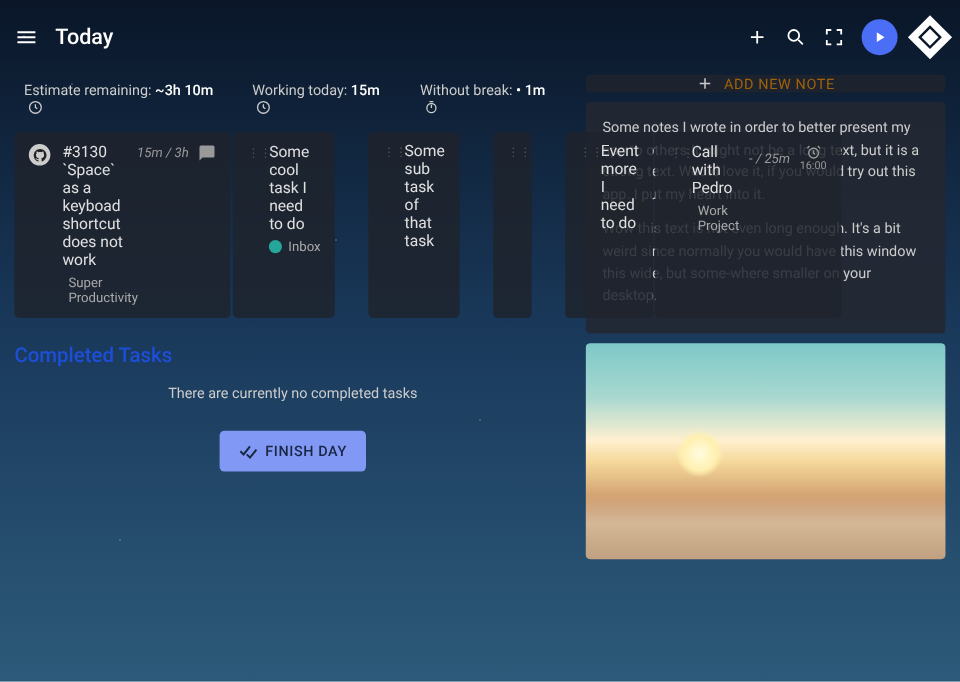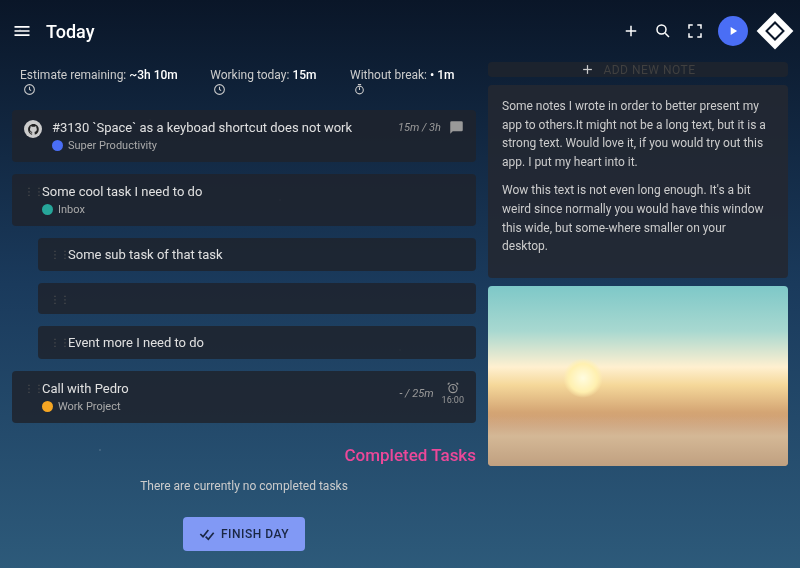--- a/index.html
+++ b/index.html
@@ -10,39 +10,39 @@
 .topbar-right{margin-left:auto;display:flex;align-items:center;gap:14px}
 .icon-btn{cursor:pointer;display:flex;align-items:center;justify-content:center}
 .play-btn{width:30px;height:30px;border-radius:50%;background:#4a6ef5;display:flex;align-items:center;justify-content:center;cursor:pointer}
 .diamond-btn{width:26px;height:26px;transform:rotate(45deg);background:#fff;cursor:pointer;position:relative}
 .diamond-btn::after{content:"";position:absolute;inset:6px;border:2px solid #0a1628}
 .main{display:flex;padding:0 12px 12px;gap:12px;height:calc(100% - 50px);position:relative;z-index:2}
 .left{flex:1;min-width:0}
 .stats{display:flex;gap:20px;font-size:12px;color:#ccc;padding:6px 8px 14px}
 .stats .val{color:#fff;font-weight:500}
 .stats svg{vertical-align:middle;margin-left:3px}
-.task-list{display:flex;flex-direction:column;gap:12px}
+.task-list{display:flex;gap:2px}
 .task{background:rgba(30,35,45,0.85);border-radius:4px;padding:10px 12px;display:flex;align-items:flex-start;gap:10px;position:relative}
 .task.sub{margin-left:26px;padding:9px 12px}
 .gh-icon{width:18px;height:18px;border-radius:50%;background:#ccc;display:flex;align-items:center;justify-content:center}
 .drag-handle{width:8px;color:#555;font-size:10px;cursor:grab;flex-shrink:0;margin-top:2px}
 .task-body{flex:1;min-width:0}
 .task-title{font-size:13px;color:#e0e0e0}
 .task-tag{display:flex;align-items:center;gap:5px;margin-top:4px;font-size:11px;color:#aaa}
 .tag-dot{width:11px;height:11px;border-radius:50%}
 .tag-dot.blue{background:#4a6ef5}
 .tag-dot.teal{background:#26a69a}
 .tag-dot.orange{background:#f5a623}
 .task-meta{display:flex;align-items:center;gap:8px;font-size:11px;color:#999;font-style:italic}
 .alarm{display:flex;flex-direction:column;align-items:center;font-size:9px;color:#999;font-style:normal}
-.section-title{text-align:right;font-size:17px;font-weight:500;color:#ec4899;margin:22px 0 14px}
+.section-title{text-align:left;font-size:17px;font-weight:500;color:#1d4ed8;margin:22px 0 14px}
 .empty-msg{text-align:center;font-size:12px;color:#ccc;margin-bottom:24px}
 .finish-btn{display:flex;align-items:center;gap:6px;margin:0 auto;background:#8199f5;color:#1a2744;border:none;padding:9px 16px;border-radius:4px;font-size:12px;font-weight:500;cursor:pointer;letter-spacing:0.5px}
 .right{width:300px;display:flex;flex-direction:column;gap:8px;overflow-y:auto}
-.add-note{background:rgba(30,35,45,0.9);border-radius:4px;text-align:center;font-size:12px;color:#404040;cursor:pointer;display:flex;align-items:center;justify-content:center;gap:8px;letter-spacing:0.5px}
+.add-note{background:rgba(30,35,45,0.9);border-radius:4px;text-align:center;font-size:12px;color:#a16207;cursor:pointer;display:flex;align-items:center;justify-content:center;gap:8px;letter-spacing:0.5px}
 .note{background:rgba(35,40,50,0.9);border-radius:4px;padding:12px 14px;font-size:12px;color:#ccc;line-height:1.55}
 .note .ntitle{margin-bottom:6px}
 .note ul{margin-left:18px}
 .note p{margin-bottom:10px}
 .img-note{background:rgba(35,40,50,0.9);border-radius:4px;height:180px;background:linear-gradient(180deg,#7ec8c8 0%,#a8d8d0 25%,#fff0d0 45%,#f5d89a 55%,#d4a574 70%,#c89878 85%);position:relative;overflow:hidden}
 .img-note::before{content:"";position:absolute;left:25%;top:40%;width:40px;height:40px;border-radius:50%;background:radial-gradient(circle,#fffce0 0%,#fff0b0 50%,transparent 70%)}
 .img-note::after{content:"";position:absolute;bottom:0;left:0;right:0;height:50px;background:linear-gradient(180deg,transparent,#d4b896 40%,#c0a080)}
 svg{display:inline-block}
 </style>
 </head>

